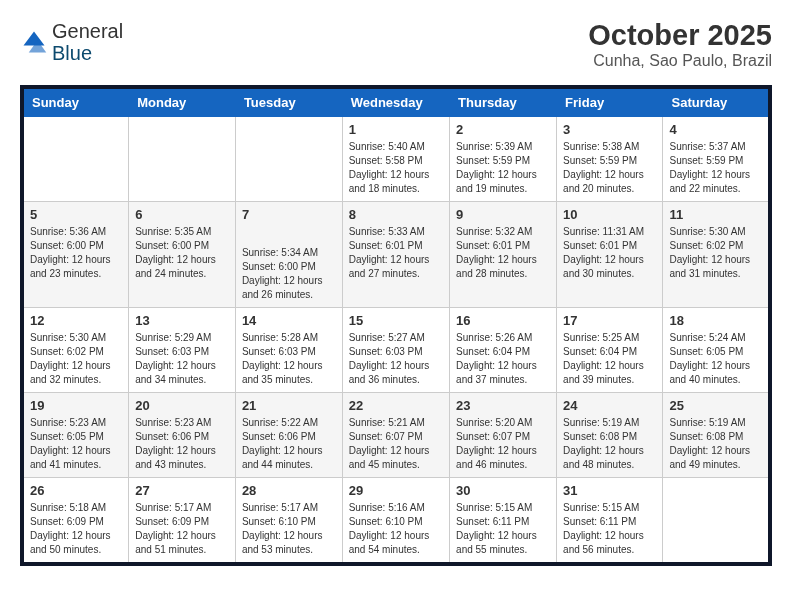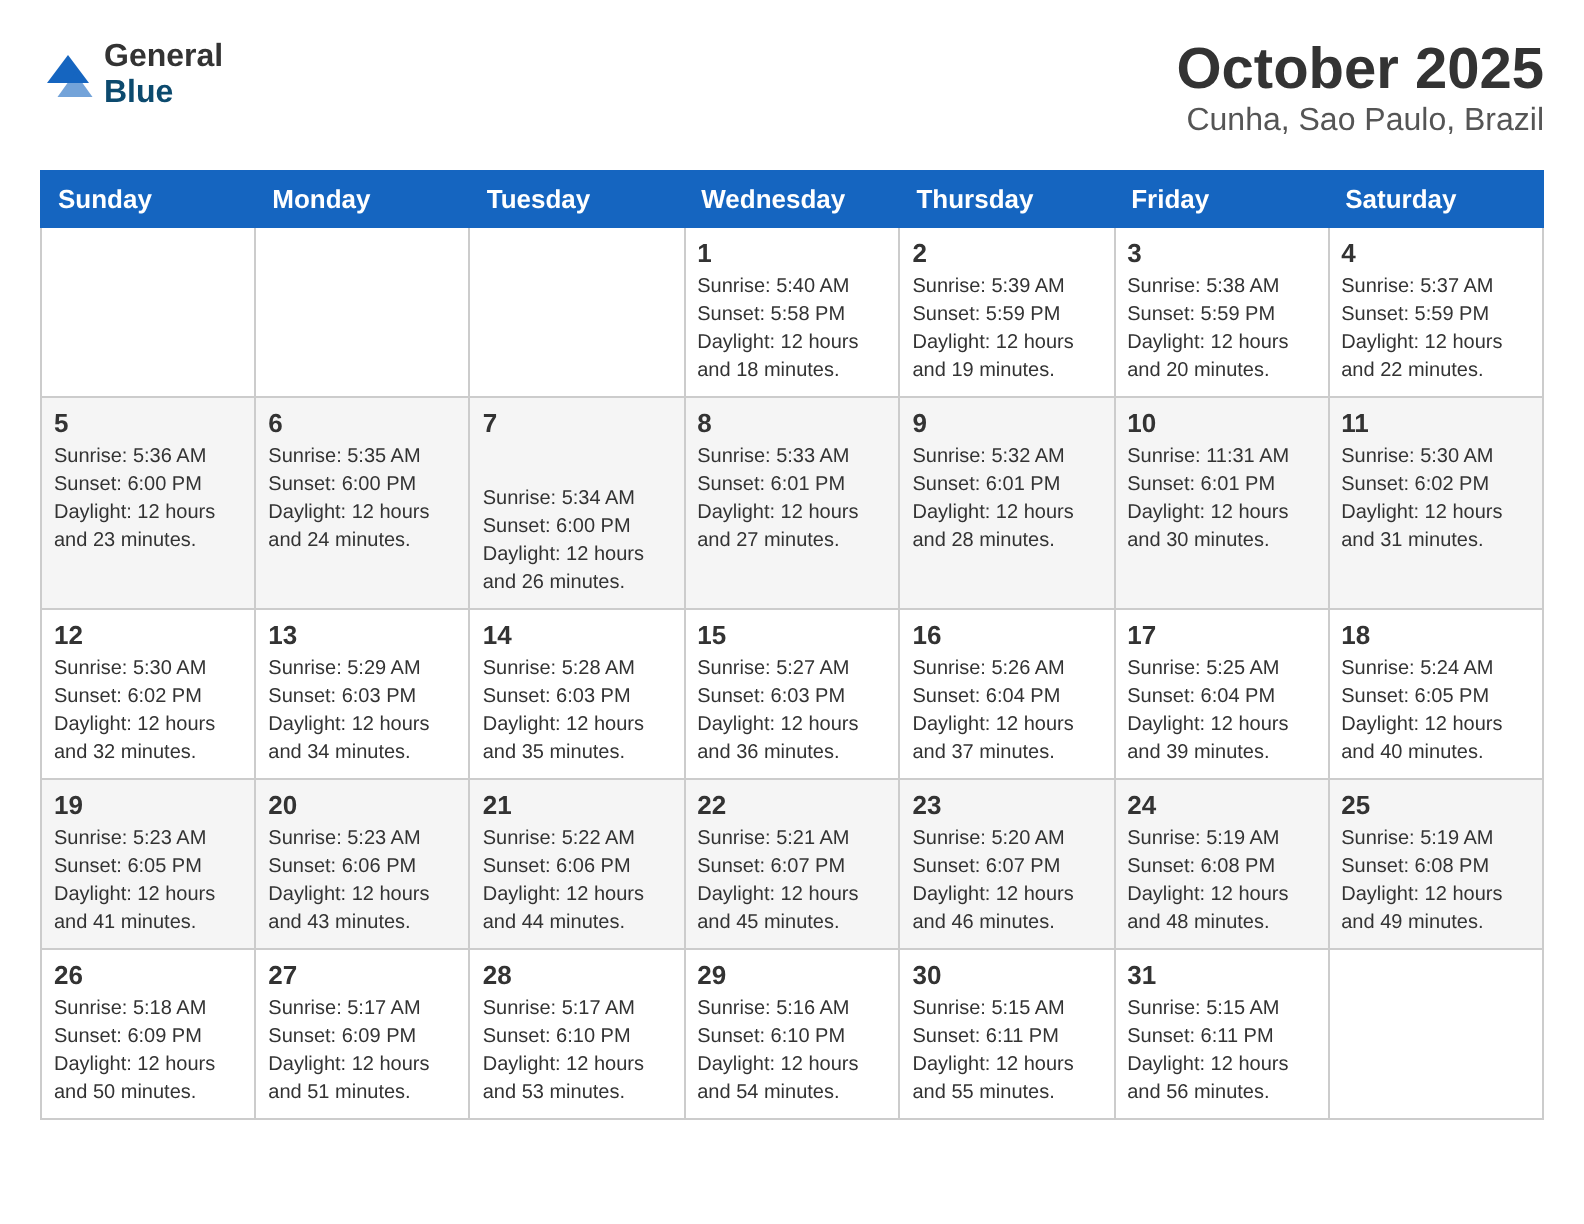--- a/index.html
+++ b/index.html
@@ -15,22 +15,22 @@
       justify-content: space-between;
       align-items: flex-start;
       margin-bottom: 15px;
     }
     .logo {
       display: flex;
       align-items: center;
       gap: 4px;
     }
     .logo-text {
-      font-size: 16px;
-      font-weight: bold;
+      font-size: 20px;
+      font-weight: normal;
       color: #333;
       line-height: 1.1;
     }
     .logo-blue { color: #0c4a6e; }
     .logo-icon {
       width: 28px;
       height: 28px;
     }
     .title-block {
       text-align: right;
@@ -41,21 +41,21 @@
       color: #333;
       line-height: 1.1;
     }
     .location {
       font-size: 16px;
       color: #555;
     }
     .calendar {
       width: 100%;
       border-collapse: collapse;
-      border: 1px solid #0f172a;
+      border: 4px solid #0f172a;
       padding-left: 28px;
     }
     .calendar th {
       background-color: #1565c0;
       color: #fff;
       text-align: left;
       padding: 6px 8px;
       font-size: 13px;
       font-weight: bold;
       border: 1px solid #1565c0;

